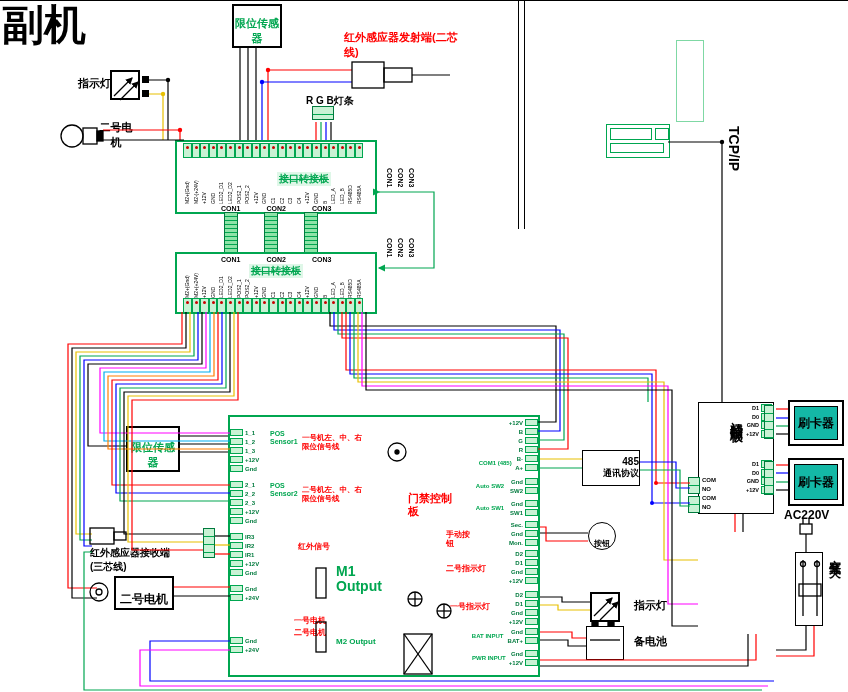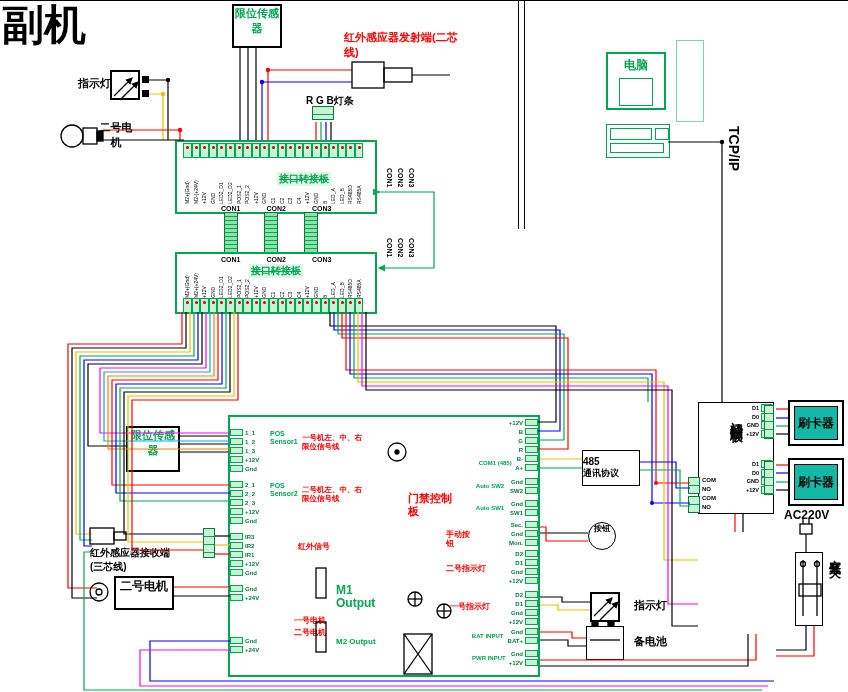--- a/index.html
+++ b/index.html
@@ -1,20 +1,20 @@
 <!DOCTYPE html>
 <html><head>
 <meta charset="utf-8">
 <style>
   html,body{margin:0;padding:0;background:#fff;}
   #stage{position:relative;width:848px;height:692px;background:#fff;overflow:hidden;
          font-family:"Liberation Sans","DejaVu Sans",sans-serif;color:#000;}
   .abs{position:absolute;}
   .bigtitle{font-weight:bold;font-size:42px;line-height:1.0;}
-  .blackbox{border:2px solid #000;background:#fff;display:flex;align-items:flex-start;justify-content:center;text-align:center;box-sizing:border-box;}
+  .blackbox{border:2px solid #000;background:#fff;display:flex;align-items:flex-end;justify-content:center;text-align:center;box-sizing:border-box;}
   .greentext{color:#00a650;font-weight:bold;}
   .redtext{color:#f00;font-weight:bold;margin-top:8px;}
   .hline{height:0;border-top:1.4px solid #000;}
   .vline{width:0;border-left:1.4px solid #000;}
   .gboard{border:2px solid #00a650;background:#fff;box-sizing:border-box;}
   .strip{display:flex;}
   .tcell{width:8.6px;height:15px;background:#c8f2d4;border:1px solid #00a650;box-sizing:border-box;position:relative;flex:none;}
   .tcell::after{content:'';position:absolute;top:2px;left:2px;width:3px;height:3px;border-radius:50%;background:#c00;}
   .vpins{display:flex;}
   .vpin{width:8.6px;writing-mode:vertical-rl;transform:rotate(180deg);font-size:5px;line-height:8.6px;overflow:hidden;flex:none;color:#000;}
@@ -184,24 +184,20 @@
       <div class="vconlabel">CON1</div>
       <div class="vconlabel">CON2</div>
       <div class="vconlabel">CON3</div>
     </div>
   <div class="abs bracketlabels" style="left:386px;top:238px">
       <div class="vconlabel">CON1</div>
       <div class="vconlabel">CON2</div>
       <div class="vconlabel">CON3</div>
     </div>
 
-  <div class="abs" style="left:606px;top:52px;width:60px;height:58px;border:2px solid #00a650;box-sizing:border-box">
-    <div class="greentext" style="font-size:12px;text-align:center;margin-top:3px">电脑</div>
-    <div style="margin:4px auto 0;width:32px;height:26px;border:1.5px solid #00a650"></div>
-  </div>
   <div class="abs" style="left:676px;top:40px;width:26px;height:80px;border:1.5px solid #7fd8a4"></div>
   <div class="abs" style="left:606px;top:124px;width:64px;height:34px;border:1.5px solid #00a650;box-sizing:border-box">
     <div style="margin:3px 0 0 3px;width:40px;height:10px;border:1px solid #00a650"></div>
     <div style="margin:3px 0 0 3px;width:52px;height:8px;border:1px solid #00a650"></div>
     <div class="abs" style="left:48px;top:3px;width:12px;height:10px;border:1px solid #00a650"></div>
   </div>
   <div class="abs vert" style="left:726px;top:126px;font-size:14px;font-weight:bold">TCP/IP</div>
 
   <div class="abs blackbox" style="left:126px;top:426px;width:54px;height:46px">
     <span class="greentext" style="font-size:11px">限位传感器</span>
@@ -242,21 +238,21 @@
   <div class="lgroup" style="left:230px;top:636px">
       <div class="lpin">Gnd</div>
       <div class="lpin">+24V</div>
     </div>
 
   <div class="abs greentext" style="left:270px;top:430px;width:34px;font-size:7px;line-height:1.1">POS Sensor1</div>
   <div class="abs redtext" style="left:302px;top:426px;width:62px;font-size:7.5px;line-height:1.15">一号机左、中、右限位信号线</div>
   <div class="abs greentext" style="left:270px;top:482px;width:34px;font-size:7px;line-height:1.1">POS Sensor2</div>
   <div class="abs redtext" style="left:302px;top:478px;width:62px;font-size:7.5px;line-height:1.15">二号机左、中、右限位信号线</div>
   <div class="abs redtext" style="left:298px;top:534px;width:36px;font-size:8px;line-height:1.15">红外信号</div>
-  <div class="abs greentext" style="left:336px;top:584px;width:46px;font-size:12px;line-height:1.1">M1 Output</div>
+  <div class="abs greentext" style="left:336px;top:564px;width:46px;font-size:14px;line-height:1.1">M1 Output</div>
   <div class="abs redtext" style="left:294px;top:607px;width:40px;font-size:8px">一号电机</div>
   <div class="abs redtext" style="left:294px;top:619px;width:40px;font-size:8px">二号电机</div>
   <div class="abs greentext" style="left:336px;top:638px;width:46px;font-size:8px;line-height:1.1">M2 Output</div>
 
   <div class="abs redtext" style="left:408px;top:484px;width:46px;font-size:11px;line-height:1.15">门禁控制板</div>
   <div class="abs redtext" style="left:446px;top:522px;width:30px;font-size:8px;line-height:1.15">手动按钮</div>
   <div class="abs redtext" style="left:446px;top:556px;width:40px;font-size:8px;line-height:1.15">二号指示灯</div>
   <div class="abs redtext" style="left:450px;top:594px;width:40px;font-size:8px;line-height:1.15">一号指示灯</div>
 
   <div class="rgroup" style="left:436px;top:418px">

